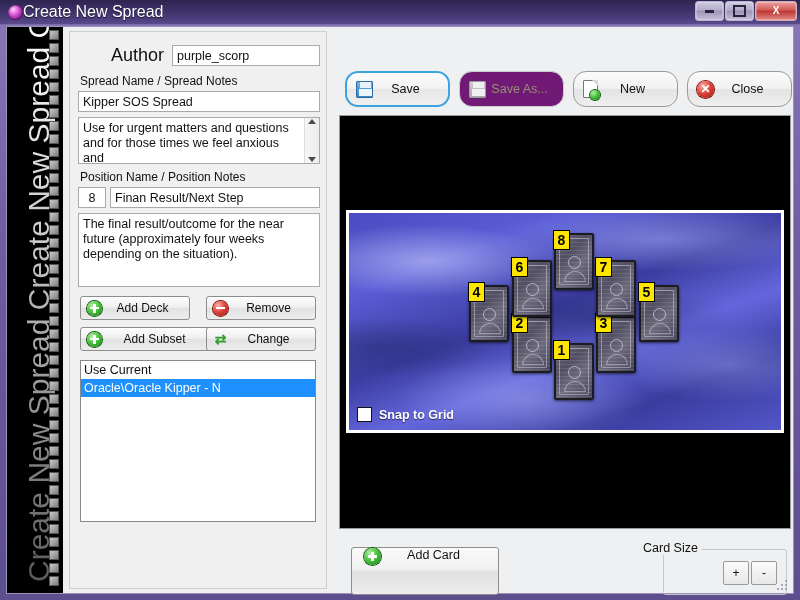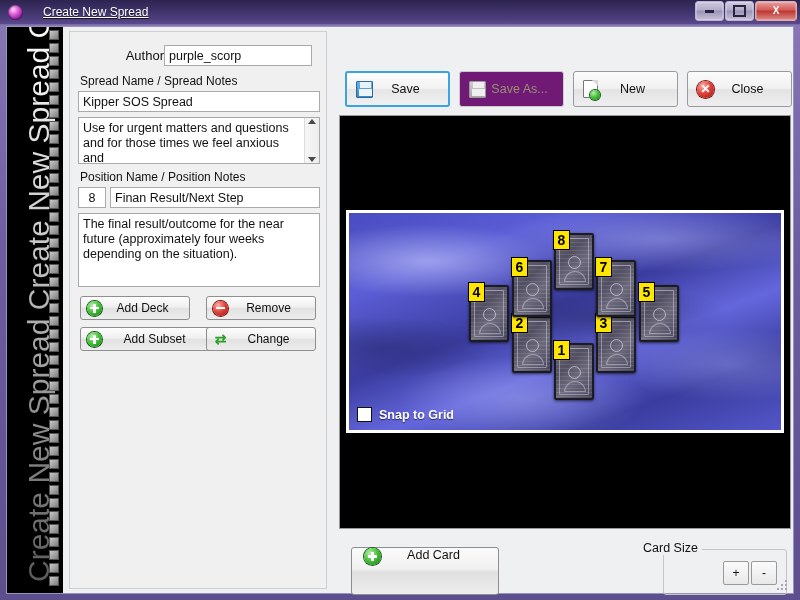--- a/index.html
+++ b/index.html
@@ -19,24 +19,23 @@
     background:linear-gradient(180deg,#2e2450 0%,#3a2f63 35%,#4a3c7a 75%,#5b4a8c 100%);
     border-bottom:1px solid #7a6aa8;
     display:flex;align-items:center;
   }
   #titlebar .tb-icon{
     width:15px;height:15px;margin-left:8px;border-radius:50%;
     background:radial-gradient(circle at 35% 30%, #ffd0ff 0%, #e060d8 35%, #9020a0 70%, #4a0a58 100%);
     box-shadow:0 0 2px #000 inset;flex:0 0 auto;
   }
   #titlebar .tb-title{
-    margin-left:20px;color:#ffffff;font-size:12px;
+    margin-left:0;color:#ffffff;font-size:16px;
     text-shadow:0 1px 1px rgba(0,0,0,.7);
     white-space:nowrap;
-    text-decoration:underline;
   }
   #wincontrols{position:absolute;right:3px;top:1px;display:flex;gap:0;}
   .wbtn{
     width:27px;height:18px;margin-left:1px;
     border:1px solid #b9b3d2;border-radius:3px;
     background:linear-gradient(180deg,#cfcade 0%,#b3acc9 45%,#9b93b6 50%,#c6c1d8 100%);
     display:flex;align-items:center;justify-content:center;
     color:#2a2340;font-size:10px;line-height:1;
     box-shadow:0 0 0 1px rgba(255,255,255,.25) inset;
   }
@@ -85,21 +84,21 @@
   }
   .row{display:flex;align-items:center;}
   .lbl{font-size:12px;color:#111;}
   .fieldlabel{font-size:12px;color:#111;margin:0 0 3px 2px;font-weight:normal;}
   .tbox{
     background:#fff;border:1px solid #aaa;box-sizing:border-box;
     font-size:12.5px;color:#111;font-family:"Liberation Sans", sans-serif;
     padding:2px 4px;outline:none;
   }
   #authorRow{position:absolute;left:8px;top:12px;width:242px;height:22px;}
-  #authorLabel{width:86px;text-align:right;padding-right:0;font-size:13px;}
+  #authorLabel{width:86px;text-align:right;padding-right:8px;font-size:18px;}
   #authorInput{width:148px;height:21px;line-height:17px;}
   #spreadNameLabel{position:absolute;left:8px;top:42px;}
   #spreadNameInput{position:absolute;left:8px;top:59px;width:242px;height:21px;line-height:17px;}
   #spreadNotesWrap{position:absolute;left:8px;top:85px;width:242px;height:47px;}
   #spreadNotes{
     width:100%;height:100%;box-sizing:border-box;background:#fff;border:1px solid #aaa;
     font-size:12.5px;color:#111;padding:3px 18px 3px 4px;line-height:15px;
     overflow:hidden;white-space:pre-wrap;position:relative;
     font-family:"Liberation Sans", sans-serif;
   }
@@ -153,21 +152,21 @@
   #deckList{
     position:absolute;left:10px;top:328px;width:236px;height:162px;
     background:#fff;border:1px solid #8a8a8a;box-sizing:border-box;overflow:hidden;
   }
   #deckList .li{
     font-size:12.5px;color:#111;padding:1px 3px;line-height:16px;white-space:nowrap;
   }
   #deckList .li.sel{background:#1e90ff;color:#fff;}
   
   .tbtn{
-    position:absolute;height:36px;border-radius:3px;box-sizing:border-box;
+    position:absolute;height:36px;border-radius:13px;box-sizing:border-box;
     border:1px solid #9a9a9a;
     background:linear-gradient(180deg,#fbfbfb 0%,#f1f1f1 48%,#e3e3e3 52%,#efefef 100%);
     display:flex;align-items:center;font-size:12.5px;color:#111;
   }
   .tbtn .ttxt{flex:1;text-align:center;padding-right:10px;}
   .tbtn.focus{
     border:2px solid #3aa3e0;
     background:linear-gradient(180deg,#fdfdfd 0%,#f2f2f2 48%,#e6e6e6 52%,#f0f0f0 100%);
   }
   .tbtn.disabled{color:#9a8f72;border-color:#cccccc;background:#701a75;}
@@ -393,20 +392,24 @@
           <i class="plusbar minusbar"></i>
             <i class="plusbar plusv"></i>
         </span>
         <span class="btxt">Add Subset</span>
       </div>
       <div id="changeBtn" class="btn">
         <span class="ico-refresh">⇄</span>
         <span class="btxt">Change</span>
       </div>
 
+      <div id="deckList">
+        <div class="li">Use Current</div>
+        <div class="li sel">Oracle\Oracle Kipper - N</div>
+      </div>
     </div>
 
     <div id="saveBtn" class="tbtn focus">
       <span class="icon-floppy"></span>
       <span class="ttxt">Save</span>
     </div>
     <div id="saveAsBtn" class="tbtn disabled">
       <span class="icon-floppy gray"></span>
       <span class="ttxt">Save As...</span>
     </div>

